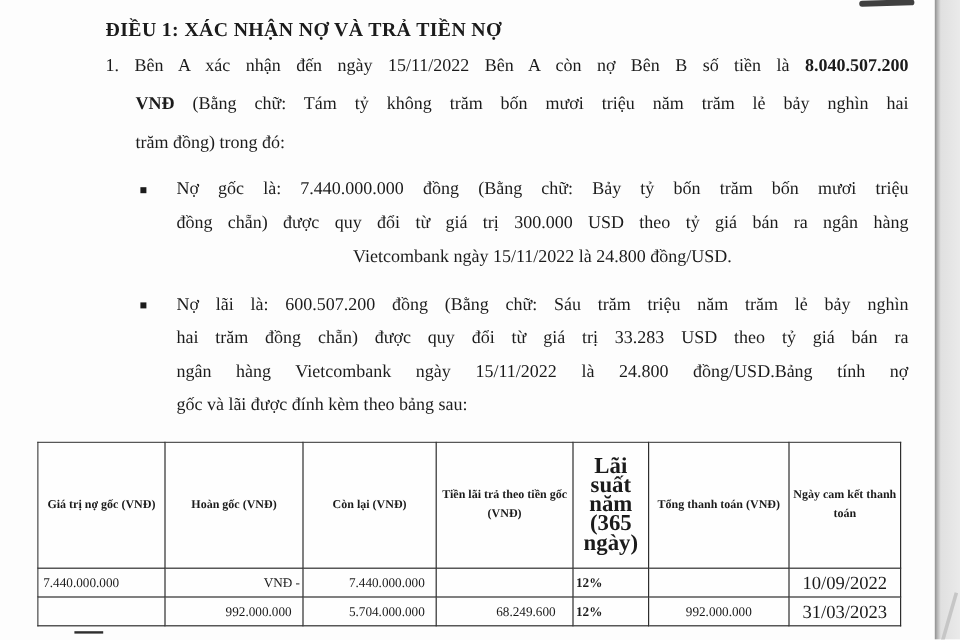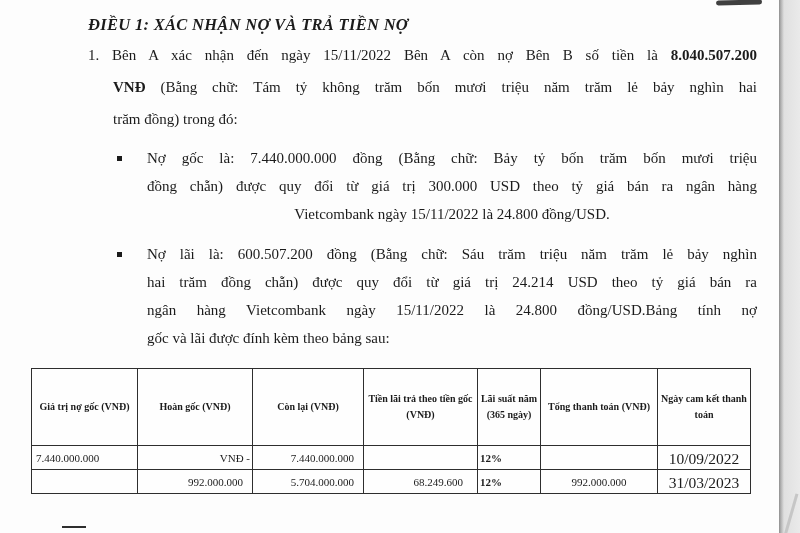--- a/index.html
+++ b/index.html
@@ -5,21 +5,21 @@
   html, body { margin:0; padding:0; }
   body {
     width:800px; height:533px; overflow:hidden; position:relative;
     background:#fdfdfd; color:#1b1b1b;
     font-family:"Liberation Serif", serif;
   }
   .abs { position:absolute; }
   .line { position:absolute; font-size:15px; line-height:17px; color:#1b1b1b; }
   .j { text-align:justify; text-align-last:justify; }
   .b { font-weight:bold; }
-  #doc-title { top:15px; left:88px; font-size:16.5px; font-weight:bold; letter-spacing:.3px; white-space:nowrap;font-style:italic; }
+  #doc-title { top:15px; left:88px; font-size:16.5px; font-weight:bold; letter-spacing:.3px; white-space:nowrap; }
 
   #p1l1 { top:47px;  left:88px;  width:669px; }
   #p1l2 { top:79px;  left:113px; width:644px; }
   #p1l3 { top:111px; left:113px; width:644px; }
 
   #b1l1 { top:150px; left:147px; width:610px; }
   #b1l2 { top:178px; left:147px; width:610px; }
   #b1l3 { top:206px; left:147px; width:610px;text-align:center; }
 
   #b2l1 { top:246px; left:147px; width:610px; }
@@ -31,21 +31,21 @@
   #bsq1 { top:156px; }
   #bsq2 { top:252px; }
 
   #table-wrap { position:absolute; left:31px; top:368px; width:721px; height:165px; overflow:hidden; }
   table { border-collapse:collapse; table-layout:fixed; width:719px; background:#fefefe; }
   th, td { border:1px solid #2e2e2e; overflow:hidden; white-space:normal; }
   th {
     font-size:10px; font-weight:bold; text-align:center; vertical-align:middle;
     height:76px; line-height:16px; padding:0 2px;
   }
-  th.small { font-size:10px; padding:0 1px; }
+  th.small { font-size:19px; padding:12px 1px; }
   td { height:20px; font-size:11px; padding:0 2px; vertical-align:middle; white-space:nowrap; }
   td:nth-child(1) { text-align:left;  padding-left:4px; }
   td:nth-child(2) { text-align:right; padding-right:9px; }
   td:nth-child(3) { text-align:right; padding-right:9px; }
   td:nth-child(4) { text-align:right; padding-right:14px; }
   td:nth-child(5) { text-align:left;font-weight:bold; }
   td:nth-child(6) { text-align:center; }
   td:nth-child(7) { text-align:center; font-size:15.5px; padding-top:3px; }
   td.ctr { text-align:right; padding-right:2px; }
 
@@ -67,21 +67,21 @@
 <div id="p1l2" class="line j"><span class="b">VNĐ</span> <span>(Bằng chữ: Tám tỷ không trăm bốn mươi triệu năm trăm lẻ bảy nghìn hai</span></div>
 <div id="p1l3" class="line">trăm đồng) trong đó:</div>
 
 <div id="bsq1" class="bullet-sq"></div>
 <div id="b1l1" class="line j">Nợ gốc là: 7.440.000.000 đồng (Bằng chữ: Bảy tỷ bốn trăm bốn mươi triệu</div>
 <div id="b1l2" class="line j">đồng chẵn) được quy đổi từ giá trị 300.000 USD theo tỷ giá bán ra ngân hàng</div>
 <div id="b1l3" class="line">Vietcombank ngày 15/11/2022 là 24.800 đồng/USD.</div>
 
 <div id="bsq2" class="bullet-sq"></div>
 <div id="b2l1" class="line j">Nợ lãi là: 600.507.200 đồng (Bằng chữ: Sáu trăm triệu năm trăm lẻ bảy nghìn</div>
-<div id="b2l2" class="line j">hai trăm đồng chẵn) được quy đổi từ giá trị 24.214 USD theo tỷ giá bán ra</div>
+<div id="b2l2" class="line j">hai trăm đồng chẵn) được quy đổi từ giá trị 33.283 USD theo tỷ giá bán ra</div>
 <div id="b2l3" class="line j">ngân hàng Vietcombank ngày 15/11/2022 là 24.800 đồng/USD.Bảng tính nợ</div>
 <div id="b2l4" class="line">gốc và lãi được đính kèm theo bảng sau:</div>
 
 <div id="table-wrap">
   <table>
     <colgroup>
       <col style="width:106px">
         <col style="width:115px">
         <col style="width:111px">
         <col style="width:114px">

